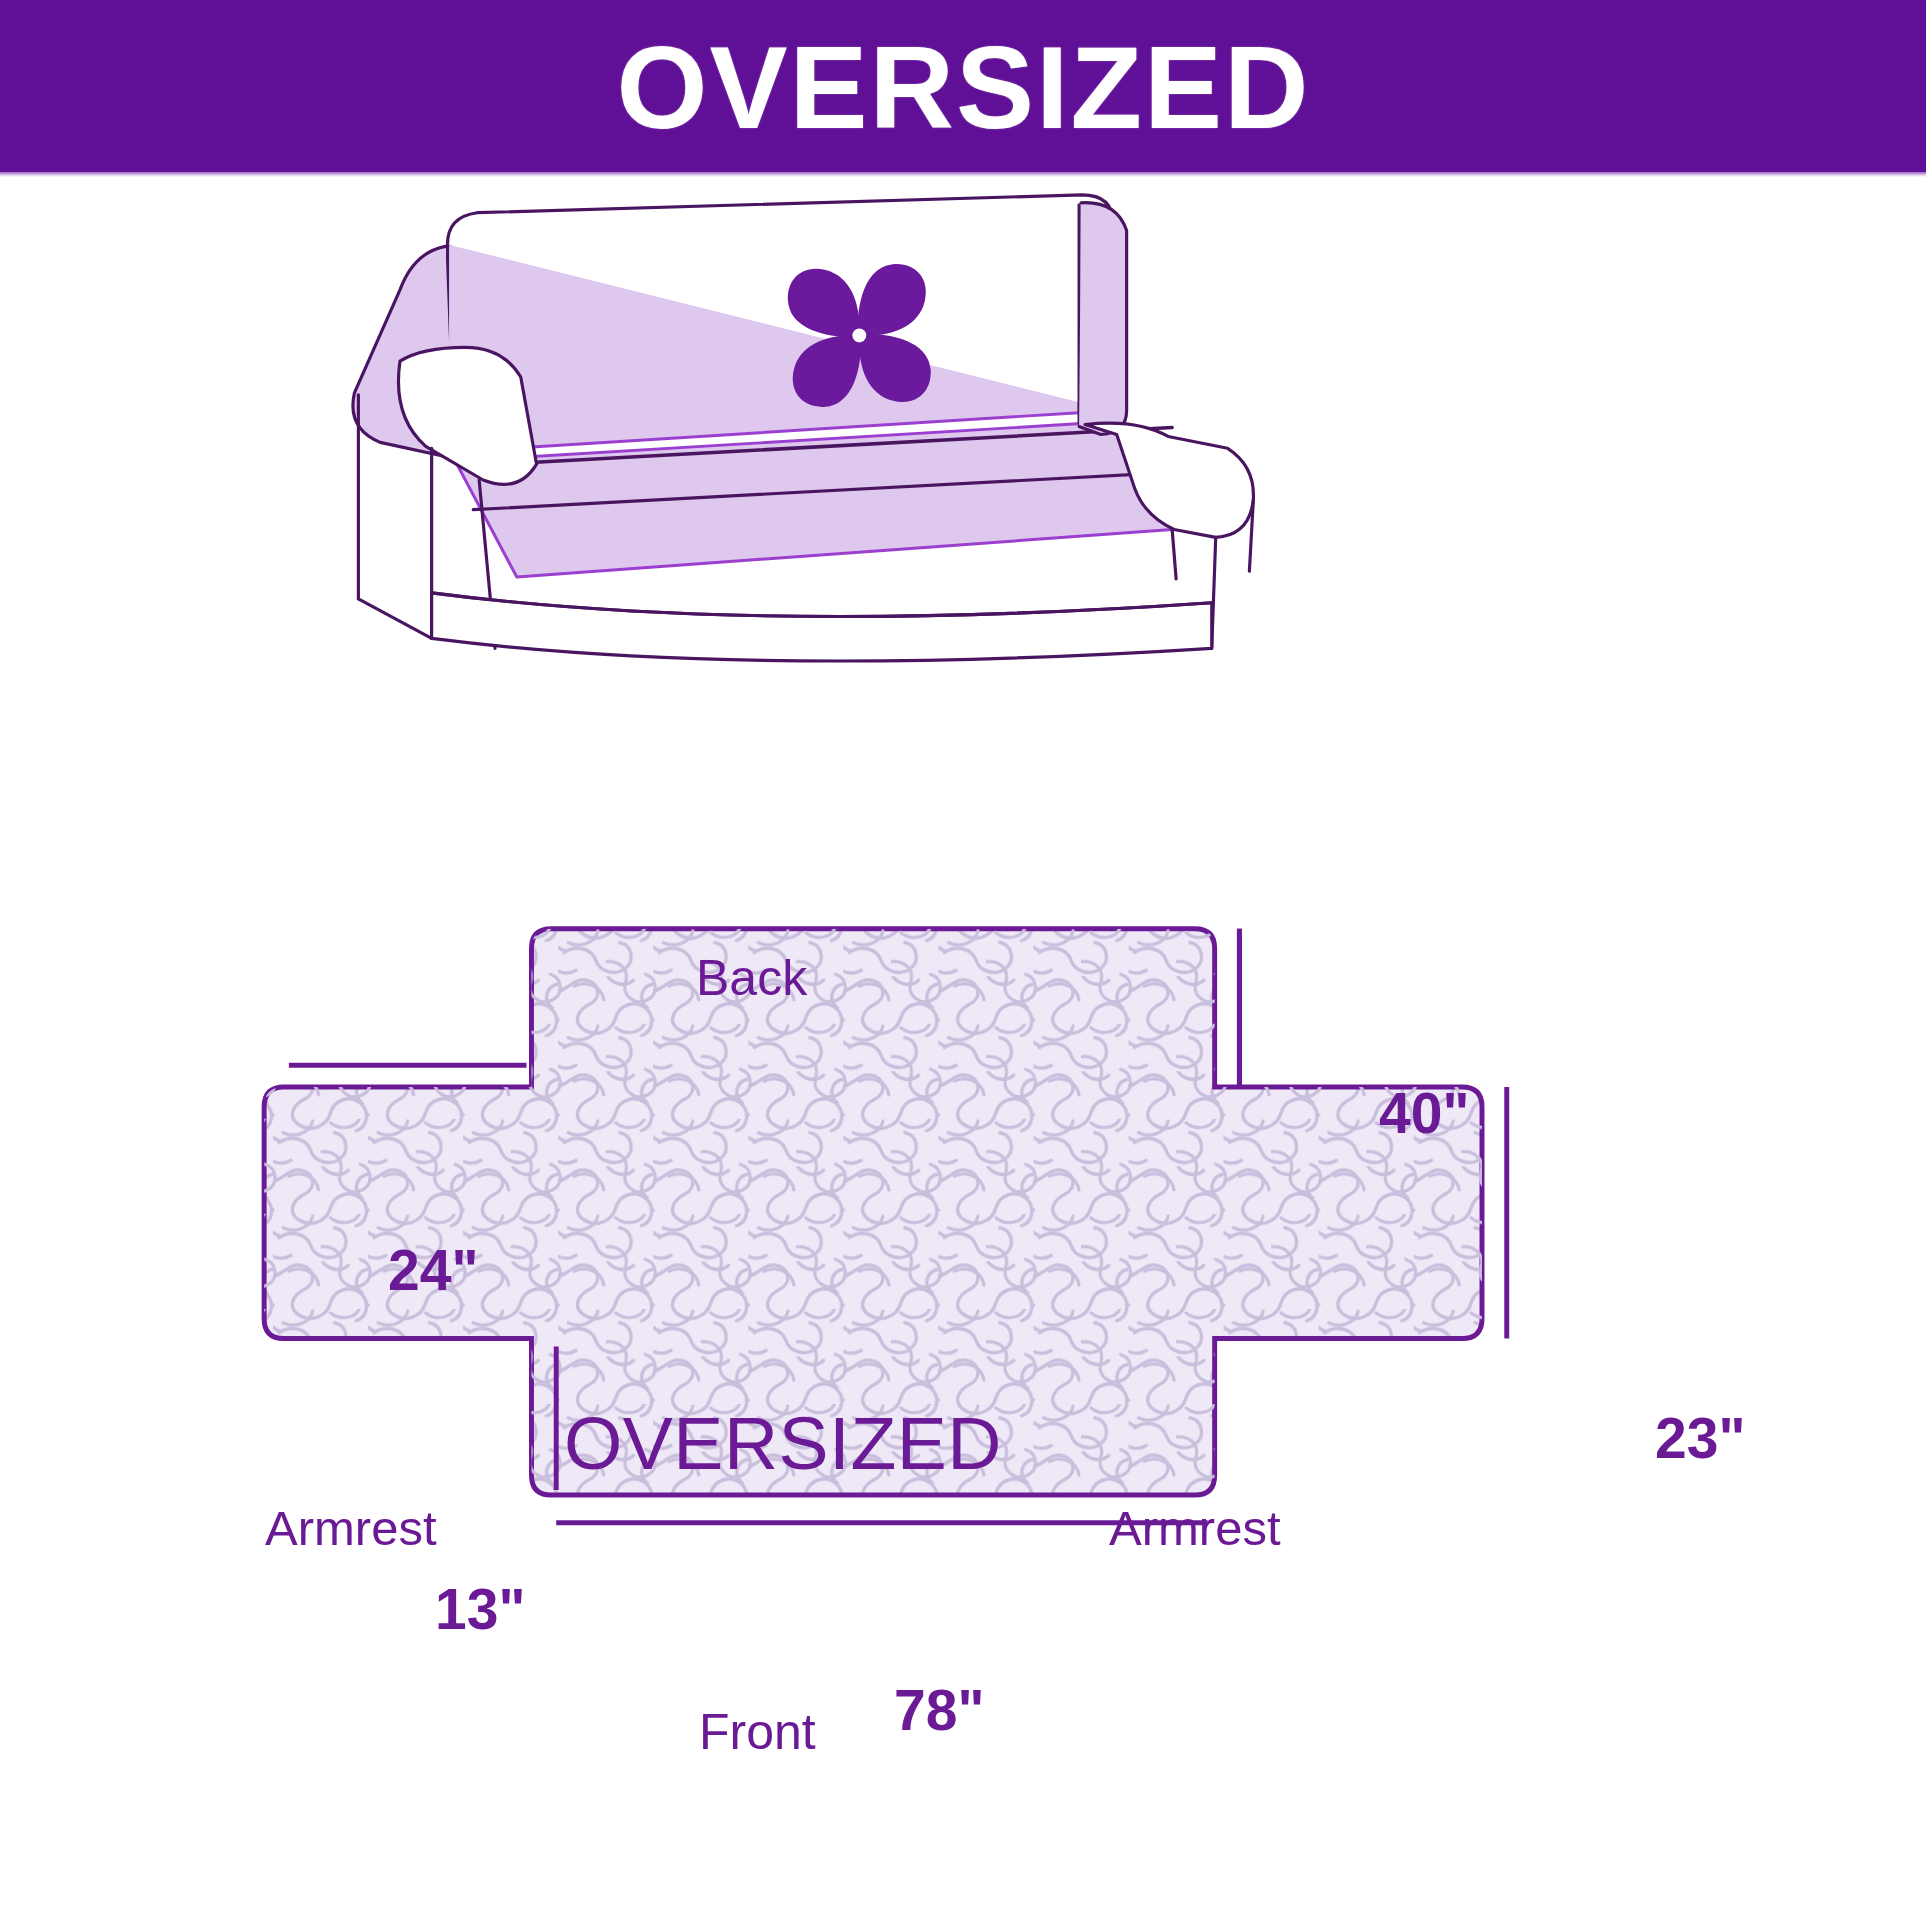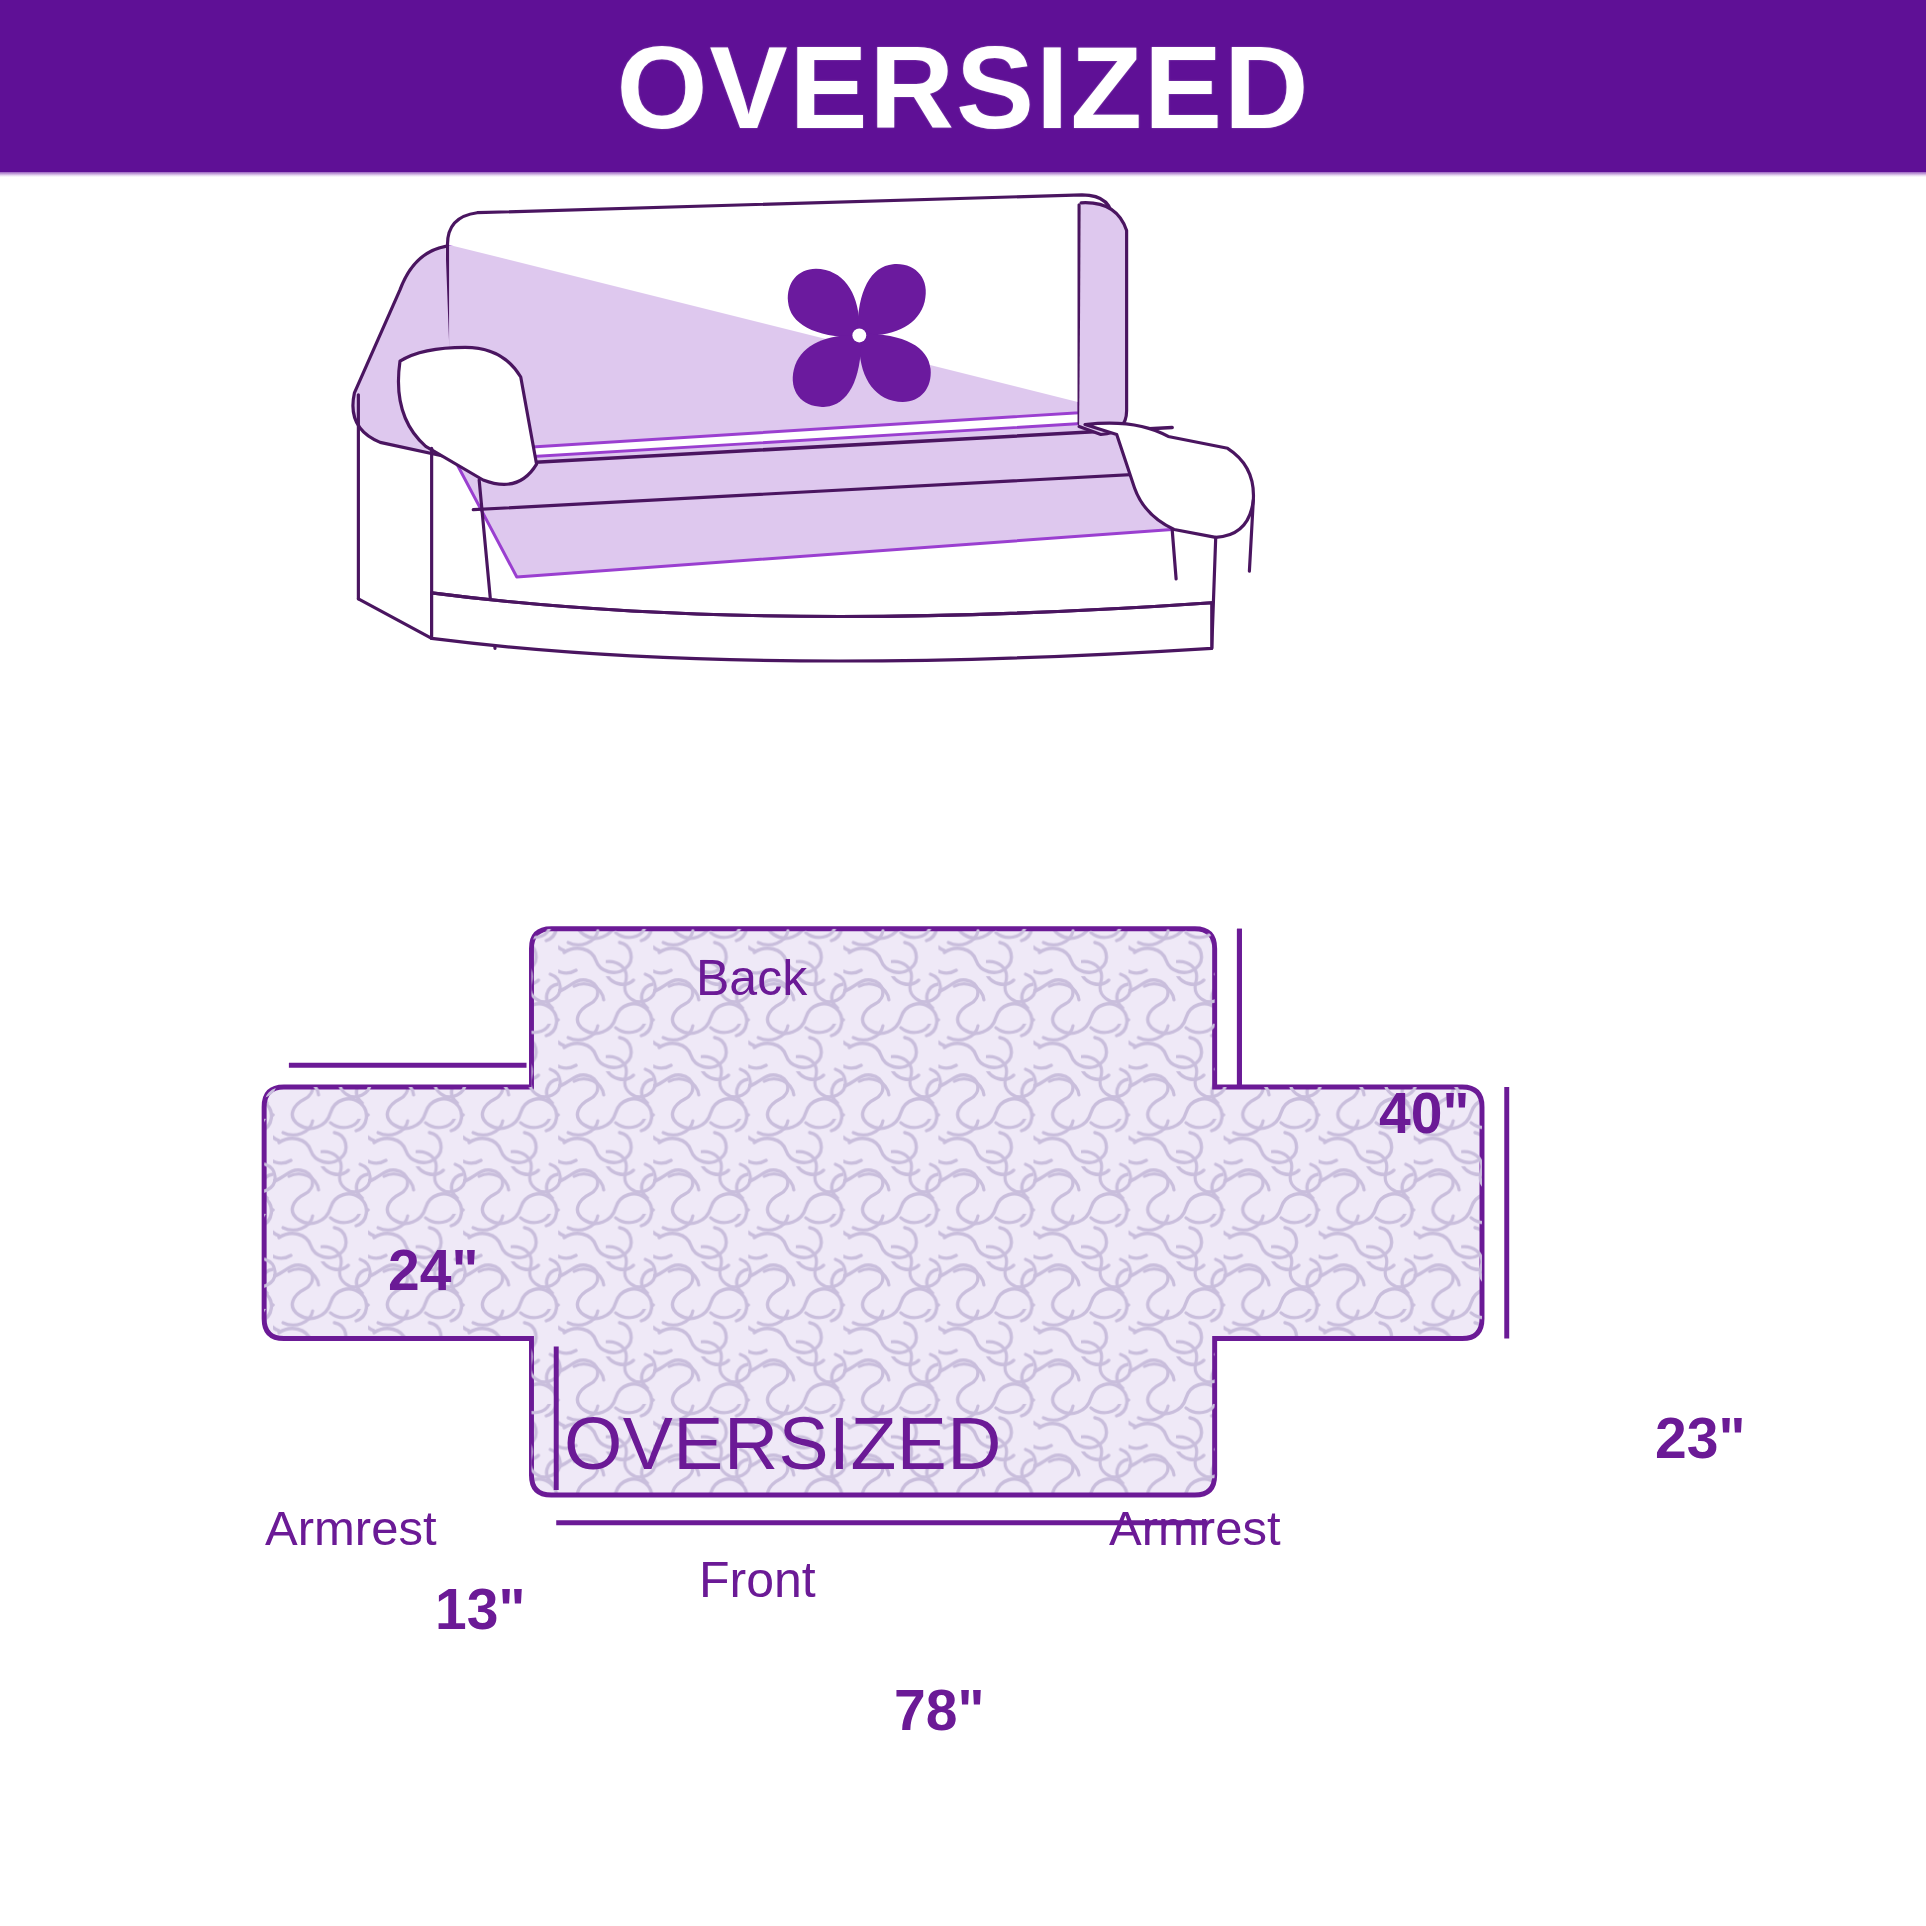--- a/index.html
+++ b/index.html
@@ -44,21 +44,21 @@
     position:absolute;
     color:#6B1A96;
     font-weight:normal;
     line-height:1;
     white-space:nowrap;
   }
   .lbl-back   {font-size:50px; left:696px;  top:953px;}
   .lbl-over   {font-size:75px; left:564px;  top:1406px; letter-spacing:0.5px;}
   .lbl-armL   {font-size:49px; left:265px;  top:1504px;}
   .lbl-armR   {font-size:49px; left:1109px; top:1504px;}
-  .lbl-front  {font-size:50px; left:699px;  top:1555px;}
+  .lbl-front  {font-size:50px; left:699px;  top:1707px;}
 
   .dim{
     position:absolute;
     color:#6B1A96;
     font-weight:bold;
     line-height:1;
     white-space:nowrap;
     font-size:57px;
   }
   .dim-40 {left:1379px; top:1085px;}

